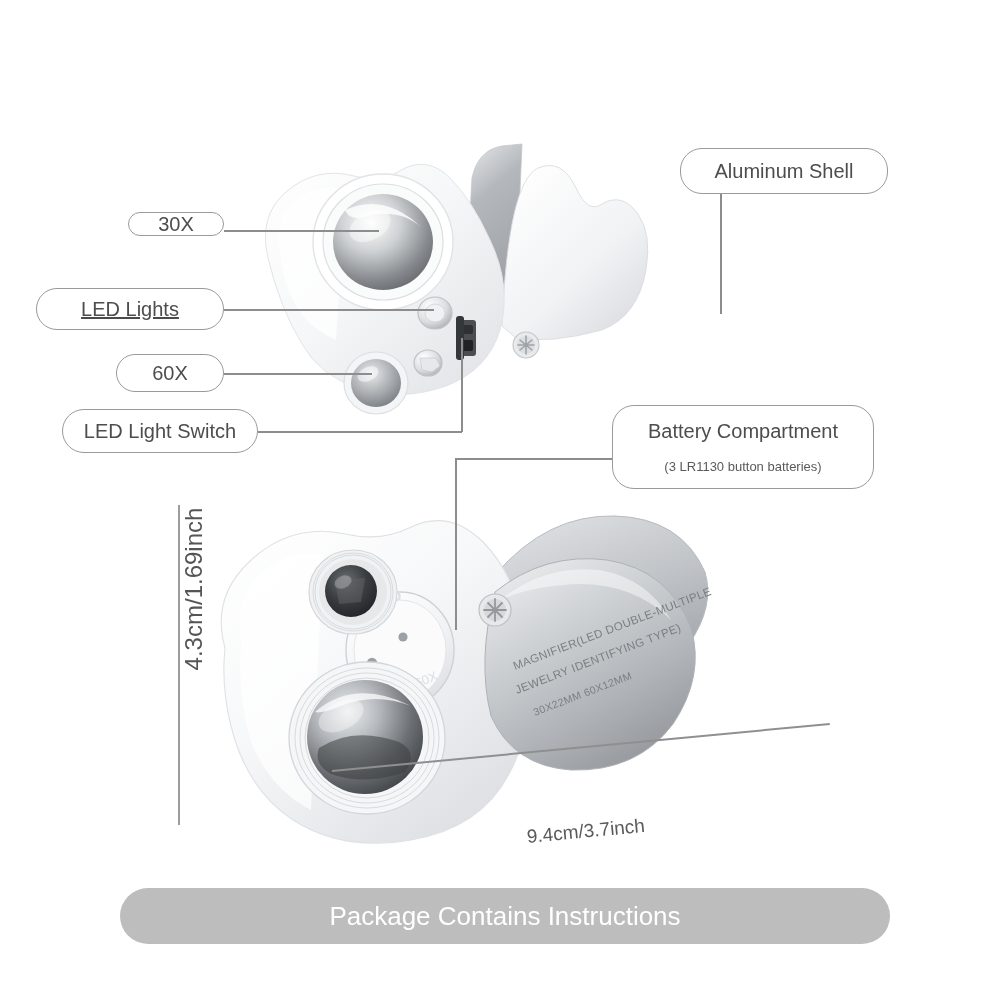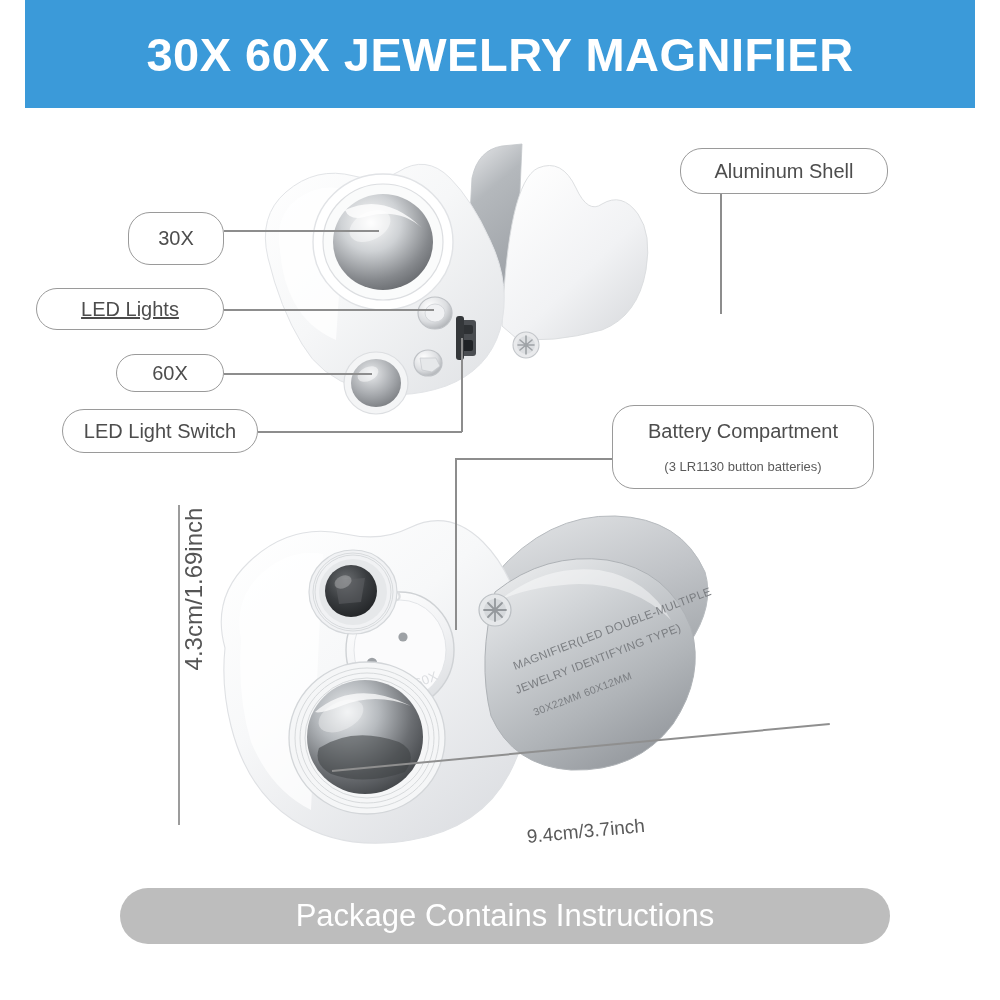--- a/index.html
+++ b/index.html
@@ -54,21 +54,21 @@
     white-space: nowrap;
     line-height: 1.15;
   }
   .callout .c-sub {
     font-size: 13px;
     color: #5a5a5a;
     white-space: nowrap;
     margin-top: 16px;
   }
 
-  #callout-30x      { left: 128px; top: 212px;  width: 96px;  height: 53px; }
+  #callout-30x      { left: 128px; top: 212px;  width: 96px;  height: 24px; }
   #callout-led-lights { left: 36px; top: 288px; width: 188px; height: 42px; text-decoration: underline; }
   #callout-60x      { left: 116px; top: 354px;  width: 108px; height: 38px; }
   #callout-led-switch { left: 62px; top: 409px; width: 196px; height: 44px; }
   #callout-aluminum { left: 680px; top: 148px;  width: 208px; height: 46px; }
   #callout-battery  { left: 612px; top: 405px;  width: 262px; height: 84px; }
 
   
   .leader {
     position: absolute;
     background: #8d8d8d;
@@ -147,32 +147,29 @@
     width: 770px; height: 56px;
     background: #bdbdbd;
     border-radius: 28px;
     display: flex;
     align-items: center;
     justify-content: center;
     z-index: 20;
   }
   #footer-text {
     color: #ffffff;
-    font-size: 31px;
+    font-size: 26px;
     white-space: nowrap;
   }
 </style>
 </head>
 <body>
 
 <div id="page">
 
-  <div id="header-banner">
-    <div id="header-title">30X 60X JEWELRY MAGNIFIER</div>
-  </div>
 
   <div class="leader h" id="leader-30x"></div>
   <div class="leader h" id="leader-led-lights"></div>
   <div class="leader h" id="leader-60x"></div>
   <div class="leader h" id="leader-switch-h"></div>
   <div class="leader v" id="leader-switch-v"></div>
   <div class="leader v" id="leader-alum-v"></div>
   <div class="leader h" id="leader-batt-h"></div>
   <div class="leader v" id="leader-batt-v"></div>
 

